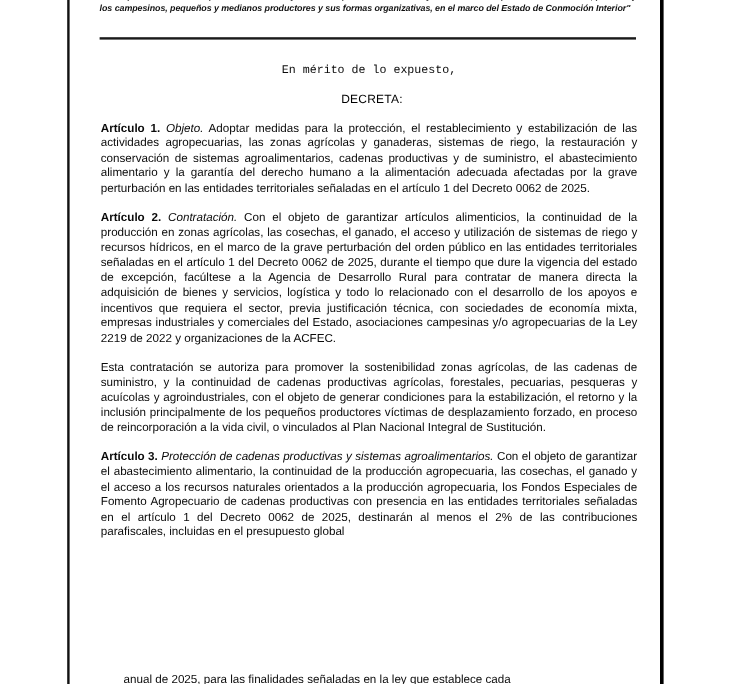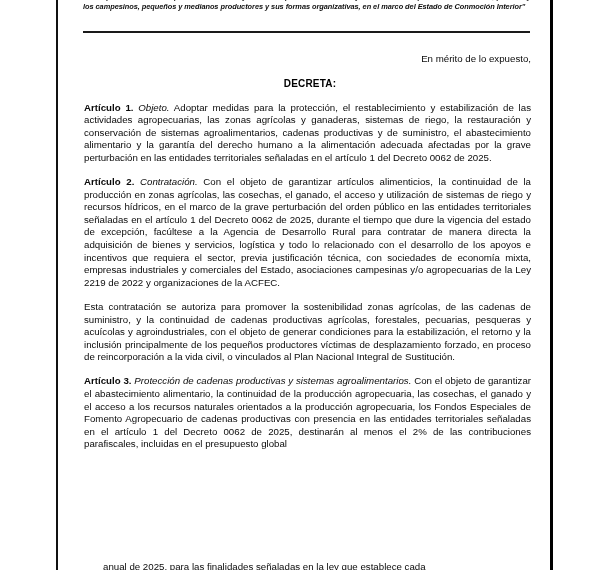--- a/index.html
+++ b/index.html
@@ -75,28 +75,29 @@
     text-align: justify;
     text-justify: inter-word;
     color: #0a0a0a;
   }
   p.para:last-child { margin-bottom: 0; }
 
   p.lead {
     margin: 0 0 12px 0;
     font-size: 9.7px;
     line-height: 12.6px;
-    text-align: right;
+    text-align: center;
     color: #0a0a0a;
+    font-family: Liberation Mono, monospace;
   }
 
   h2.decreta {
     margin: 0 0 13px 0;
     font-size: 10px;
-    font-weight: 700;
+    font-weight: 400;
     text-align: center;
     letter-spacing: 0.2px;
     color: #000000;
     padding-left: 5px;
   }
 
   .art-num   { font-weight: 700; }
   .art-title { font-weight: 400; font-style: italic; }
 
   

